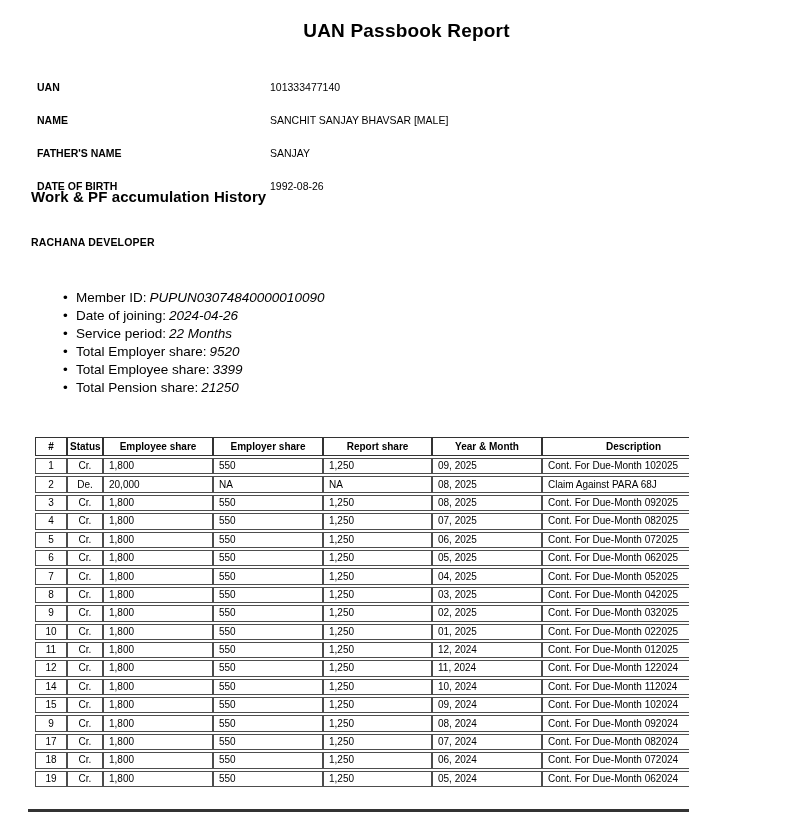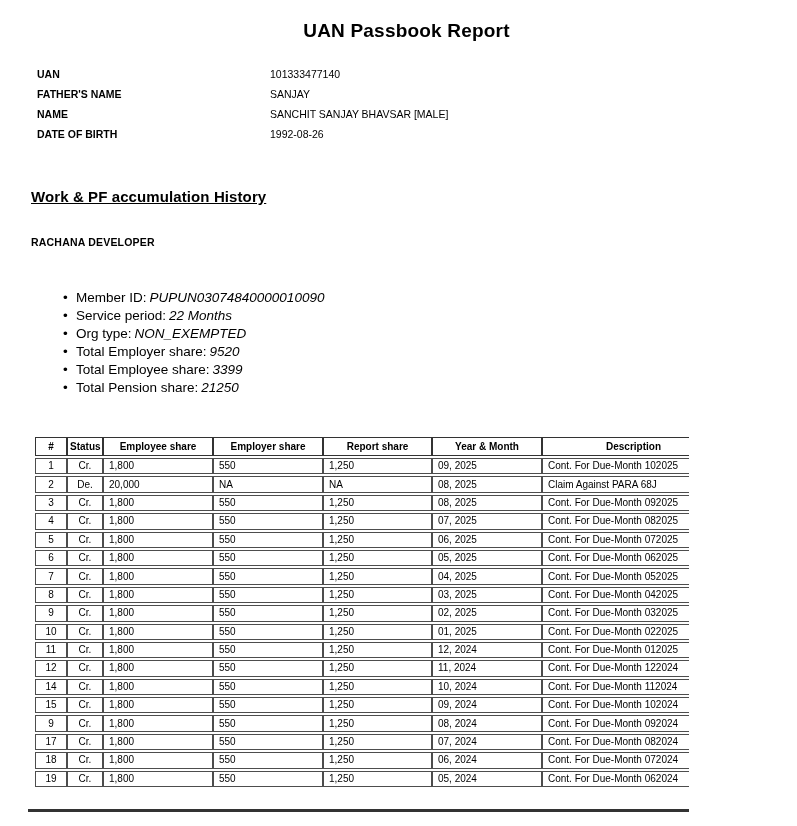--- a/index.html
+++ b/index.html
@@ -10,26 +10,26 @@
     --bg:#ffffff;
   }
   html,body{margin:0;padding:0;background:var(--bg);}
   body{font-family:"Liberation Sans","DejaVu Sans",sans-serif;color:var(--text);}
   .page{position:relative;width:689px;height:826px;background:var(--bg);overflow:hidden;}
 
   .title{position:absolute;top:20px;left:8px;width:797px;margin:0;text-align:center;
          font-size:19px;font-weight:bold;letter-spacing:0.2px;}
 
   .info{position:absolute;top:68px;left:37px;}
-  .info-row{height:20px;font-size:10.5px;}
+  .info-row{height:20px;font-size:10.5px;margin-top:13px;}
   .info-label{display:inline-block;width:233px;font-weight:bold;}
   .info-value{font-weight:normal;}
 
   .section-heading{position:absolute;top:188px;left:31px;margin:0;
-                   font-size:15px;font-weight:bold;letter-spacing:0.1px;text-decoration:underline;}
+                   font-size:15px;font-weight:bold;letter-spacing:0.1px;}
   .employer-name{position:absolute;top:236px;left:31px;margin:0;
                  font-size:10.5px;font-weight:bold;letter-spacing:0.2px;text-align:right;}
 
   .summary{position:absolute;top:289px;left:63px;margin:0;padding:0;list-style:none;}
   .summary li{position:relative;padding-left:13px;font-size:13.5px;line-height:18px;}
   .summary li::before{content:"\2022";position:absolute;left:0;top:0;font-size:13.5px;}
   .summary-value{font-style:italic;margin-left:3px;margin-top:36px;}
 
   table.history{position:absolute;top:435px;left:35px;width:690px;
                 border-collapse:separate;border-spacing:0 2px;table-layout:fixed;}
@@ -51,50 +51,50 @@
 
   <h1 class="title">UAN Passbook Report</h1>
 
   <div class="info">
 
       <div class="info-row">
         <span class="info-label">UAN</span><span class="info-value">101333477140</span>
       </div>
 
       <div class="info-row">
+        <span class="info-label">NAME</span><span class="info-value">SANCHIT SANJAY BHAVSAR [MALE]</span>
+      </div>
+
+      <div class="info-row">
         <span class="info-label">FATHER'S NAME</span><span class="info-value">SANJAY</span>
-      </div>
-
-      <div class="info-row">
-        <span class="info-label">NAME</span><span class="info-value">SANCHIT SANJAY BHAVSAR [MALE]</span>
       </div>
 
 
       <div class="info-row">
         <span class="info-label">DATE OF BIRTH</span><span class="info-value">1992-08-26</span>
       </div>
     </div>
 
   <h2 class="section-heading">Work &amp; PF accumulation History</h2>
   <h3 class="employer-name">RACHANA DEVELOPER</h3>
 
   <ul class="summary">
 
       <li class="summary-item">
         <span class="summary-label">Member ID:</span><span class="summary-value">PUPUN03074840000010090</span>
       </li>
 
+      <li class="summary-item">
+        <span class="summary-label">Date of joining:</span><span class="summary-value">2024-04-26</span>
+      </li>
 
       <li class="summary-item">
         <span class="summary-label">Service period:</span><span class="summary-value">22 Months</span>
       </li>
 
-      <li class="summary-item">
-        <span class="summary-label">Org type:</span><span class="summary-value">NON_EXEMPTED</span>
-      </li>
 
       <li class="summary-item">
         <span class="summary-label">Total Employer share:</span><span class="summary-value">9520</span>
       </li>
 
       <li class="summary-item">
         <span class="summary-label">Total Employee share:</span><span class="summary-value">3399</span>
       </li>
 
       <li class="summary-item">

